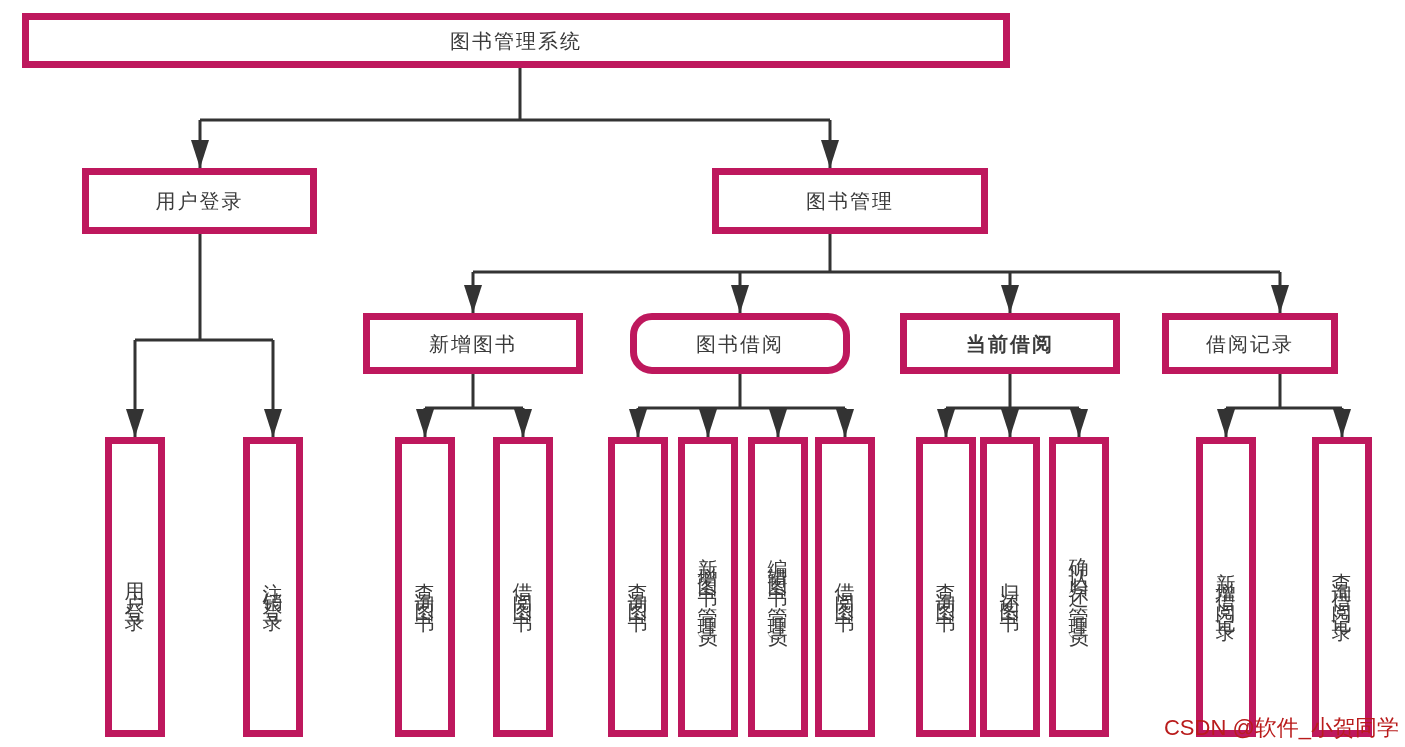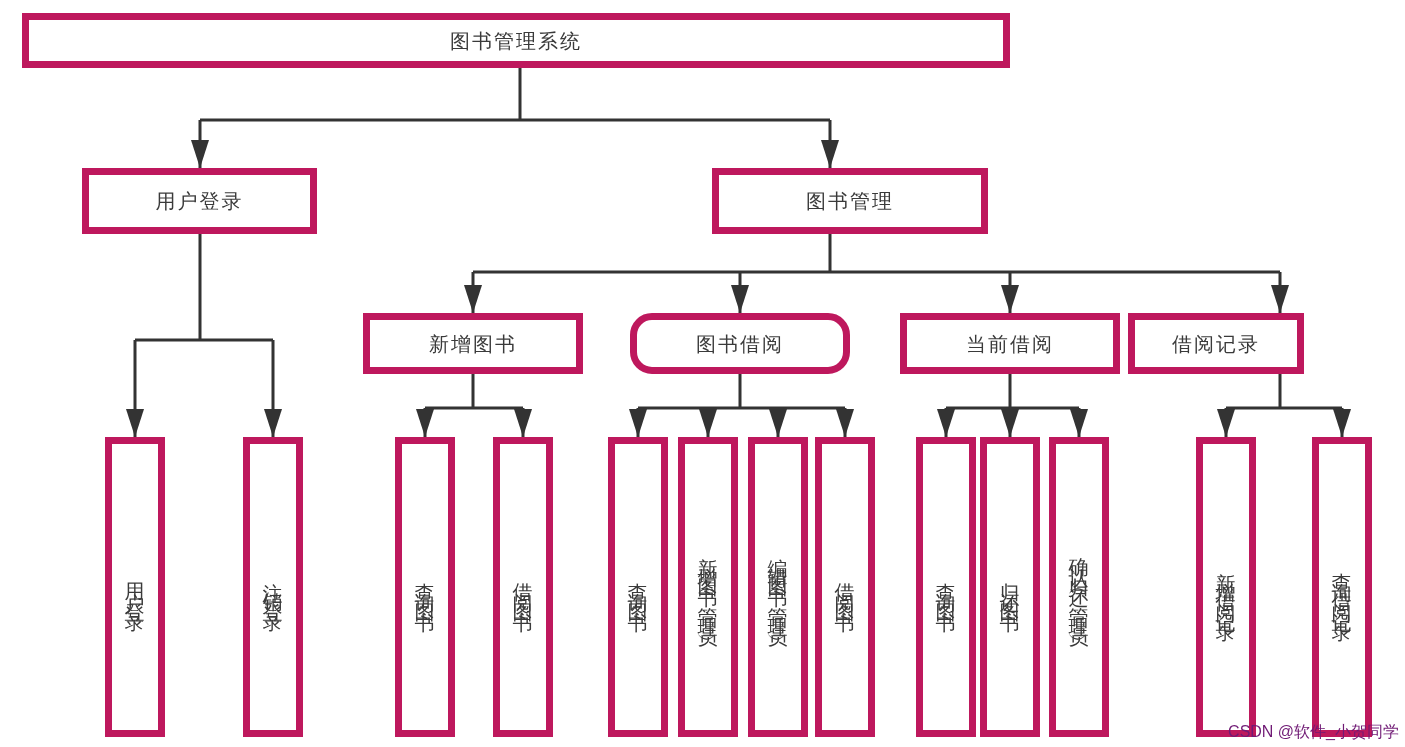--- a/index.html
+++ b/index.html
@@ -13,30 +13,30 @@
     border:7px solid #be185d; color:#3a3a3a; font-size:20px;
     display:flex; align-items:center; justify-content:center;
     letter-spacing:2px; z-index:2; line-height:1.2;
   }
   .vbox {
     writing-mode:vertical-rl; text-orientation:mixed;
     letter-spacing:10px; font-size:20px;
   }
   .watermark {
     position:absolute; right:6px; bottom:4px; z-index:6;
-    font-size:16px; color:#701a75; letter-spacing:0;
+    font-size:22px; color:#b91c1c; letter-spacing:0;
   }
   
   #n-root   { left:22px;  top:13px;  width:988px; height:55px; }
   #n-ulogin { left:82px;  top:168px; width:235px; height:66px; }
   #n-bmgmt  { left:712px; top:168px; width:276px; height:66px; }
   #n-rec    { left:363px;  top:313px; width:220px; height:61px; }
   #n-borrow { left:630px;  top:313px; width:220px; height:61px;border-radius:22px; }
-  #n-cur    { left:900px;  top:313px; width:220px; height:61px; }
-  #n-recd   { left:1128px; top:313px; width:176px; height:61px; }
+  #n-cur    { left:900px;  top:313px; width:220px; height:61px;font-weight:bold; }
+  #n-recd   { left:1162px; top:313px; width:176px; height:61px; }
   .leaf { top:437px; width:60px; height:300px; }
   #l-a { left:105px; }  #l-b { left:243px; }
   #l-c { left:395px; }  #l-d { left:493px; }
   #l-e { left:608px; }  #l-f { left:678px; }
   #l-g { left:748px; }  #l-h { left:815px; }
   #l-i { left:916px; }  #l-j { left:980px; }
   #l-k { left:1049px; } #l-l { left:1196px; } #l-m { left:1312px; }
 </style>
 </head>
 <body>

